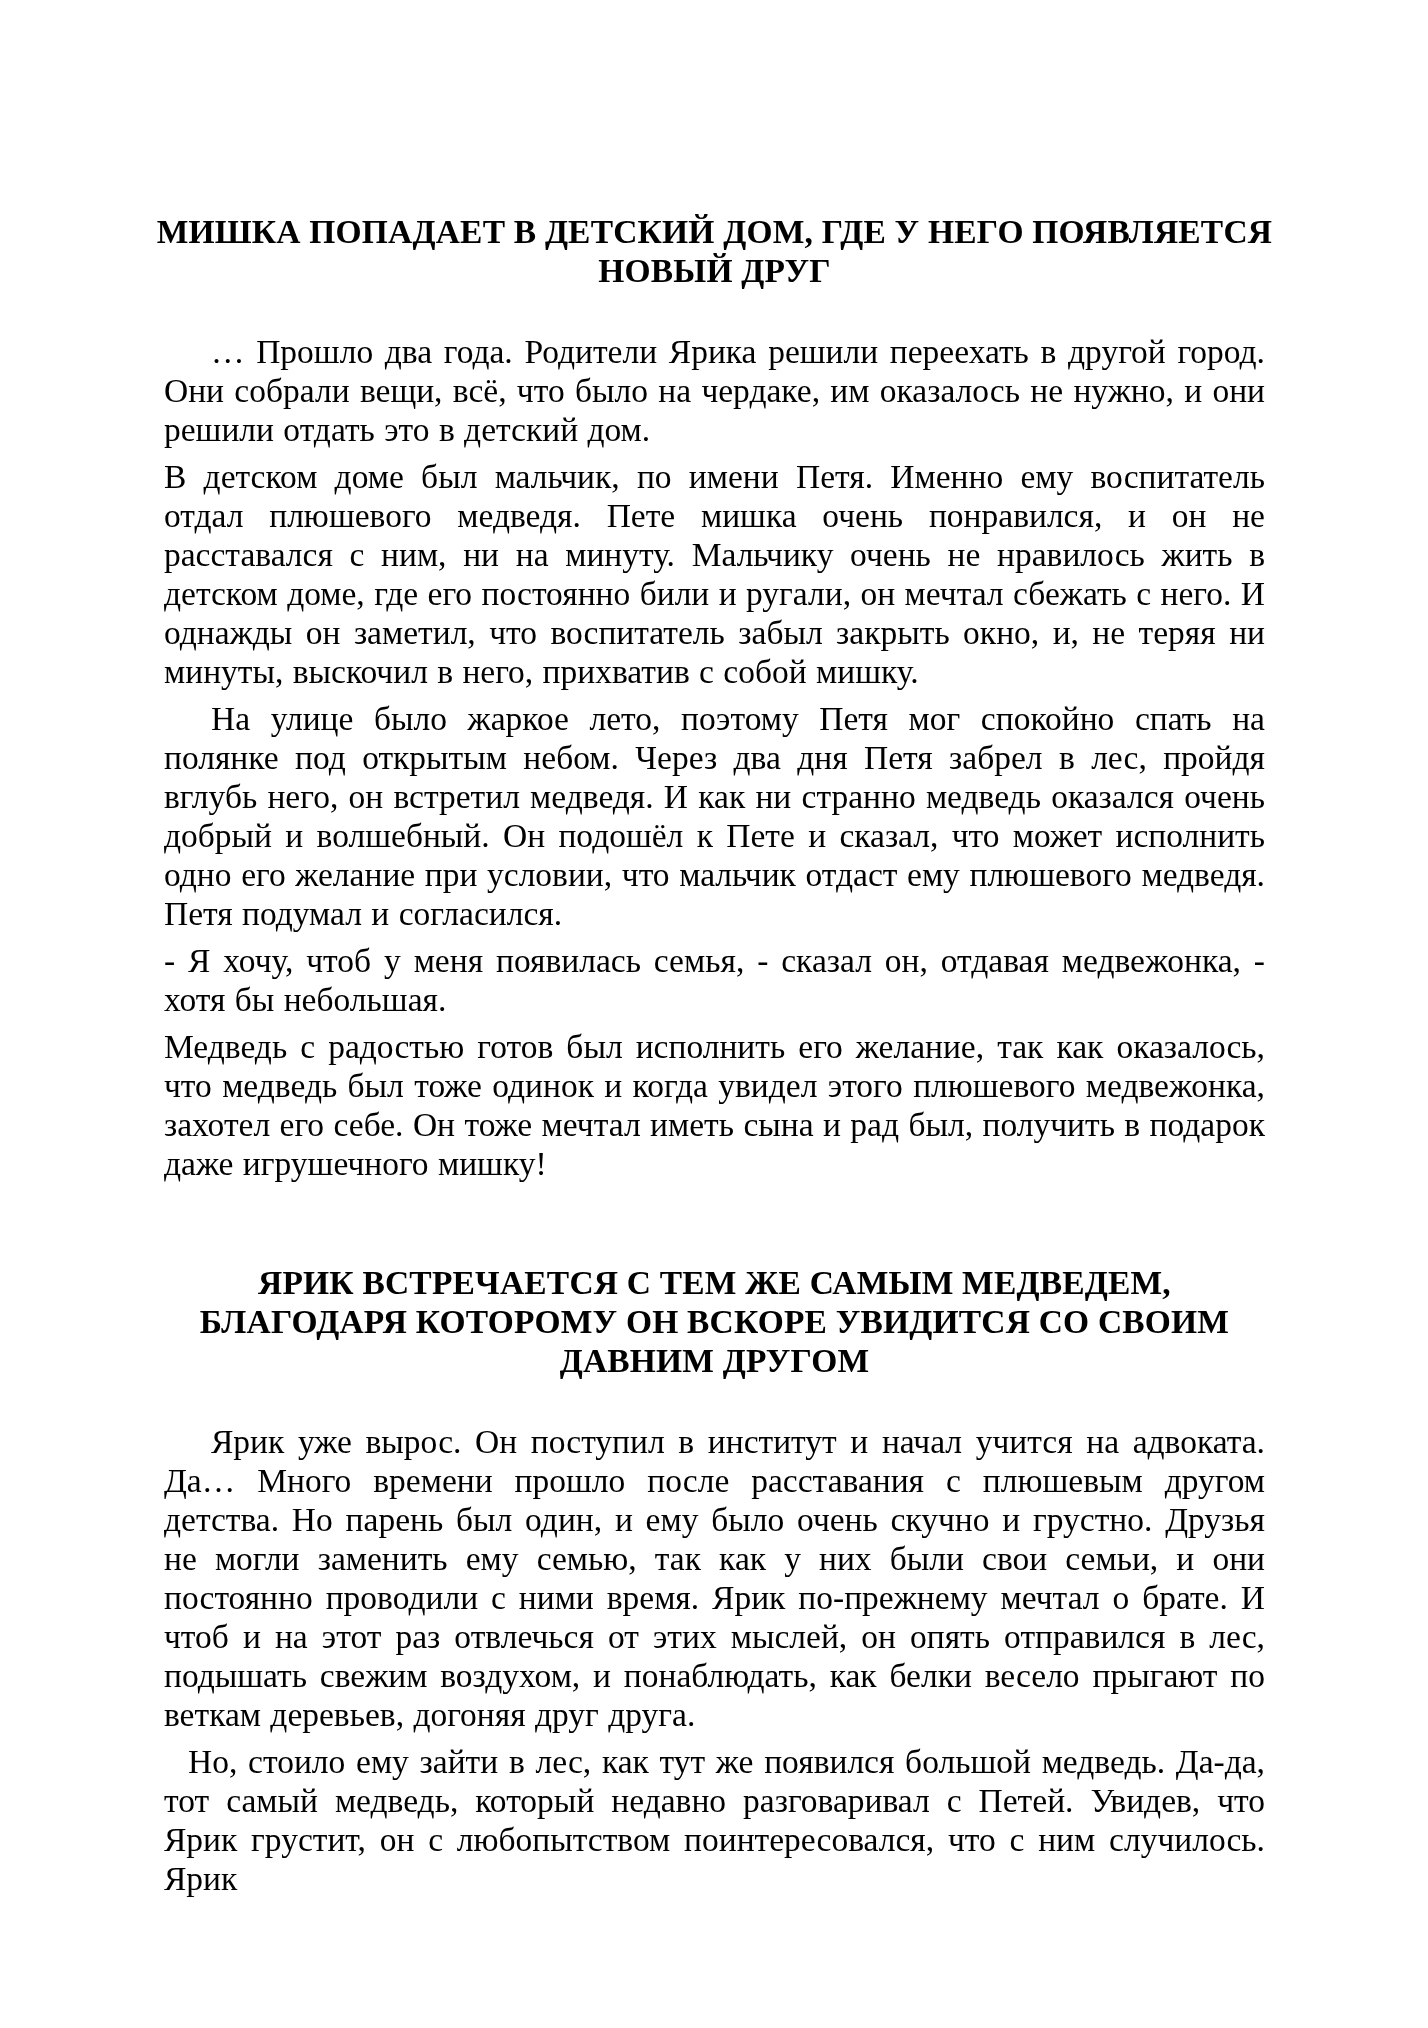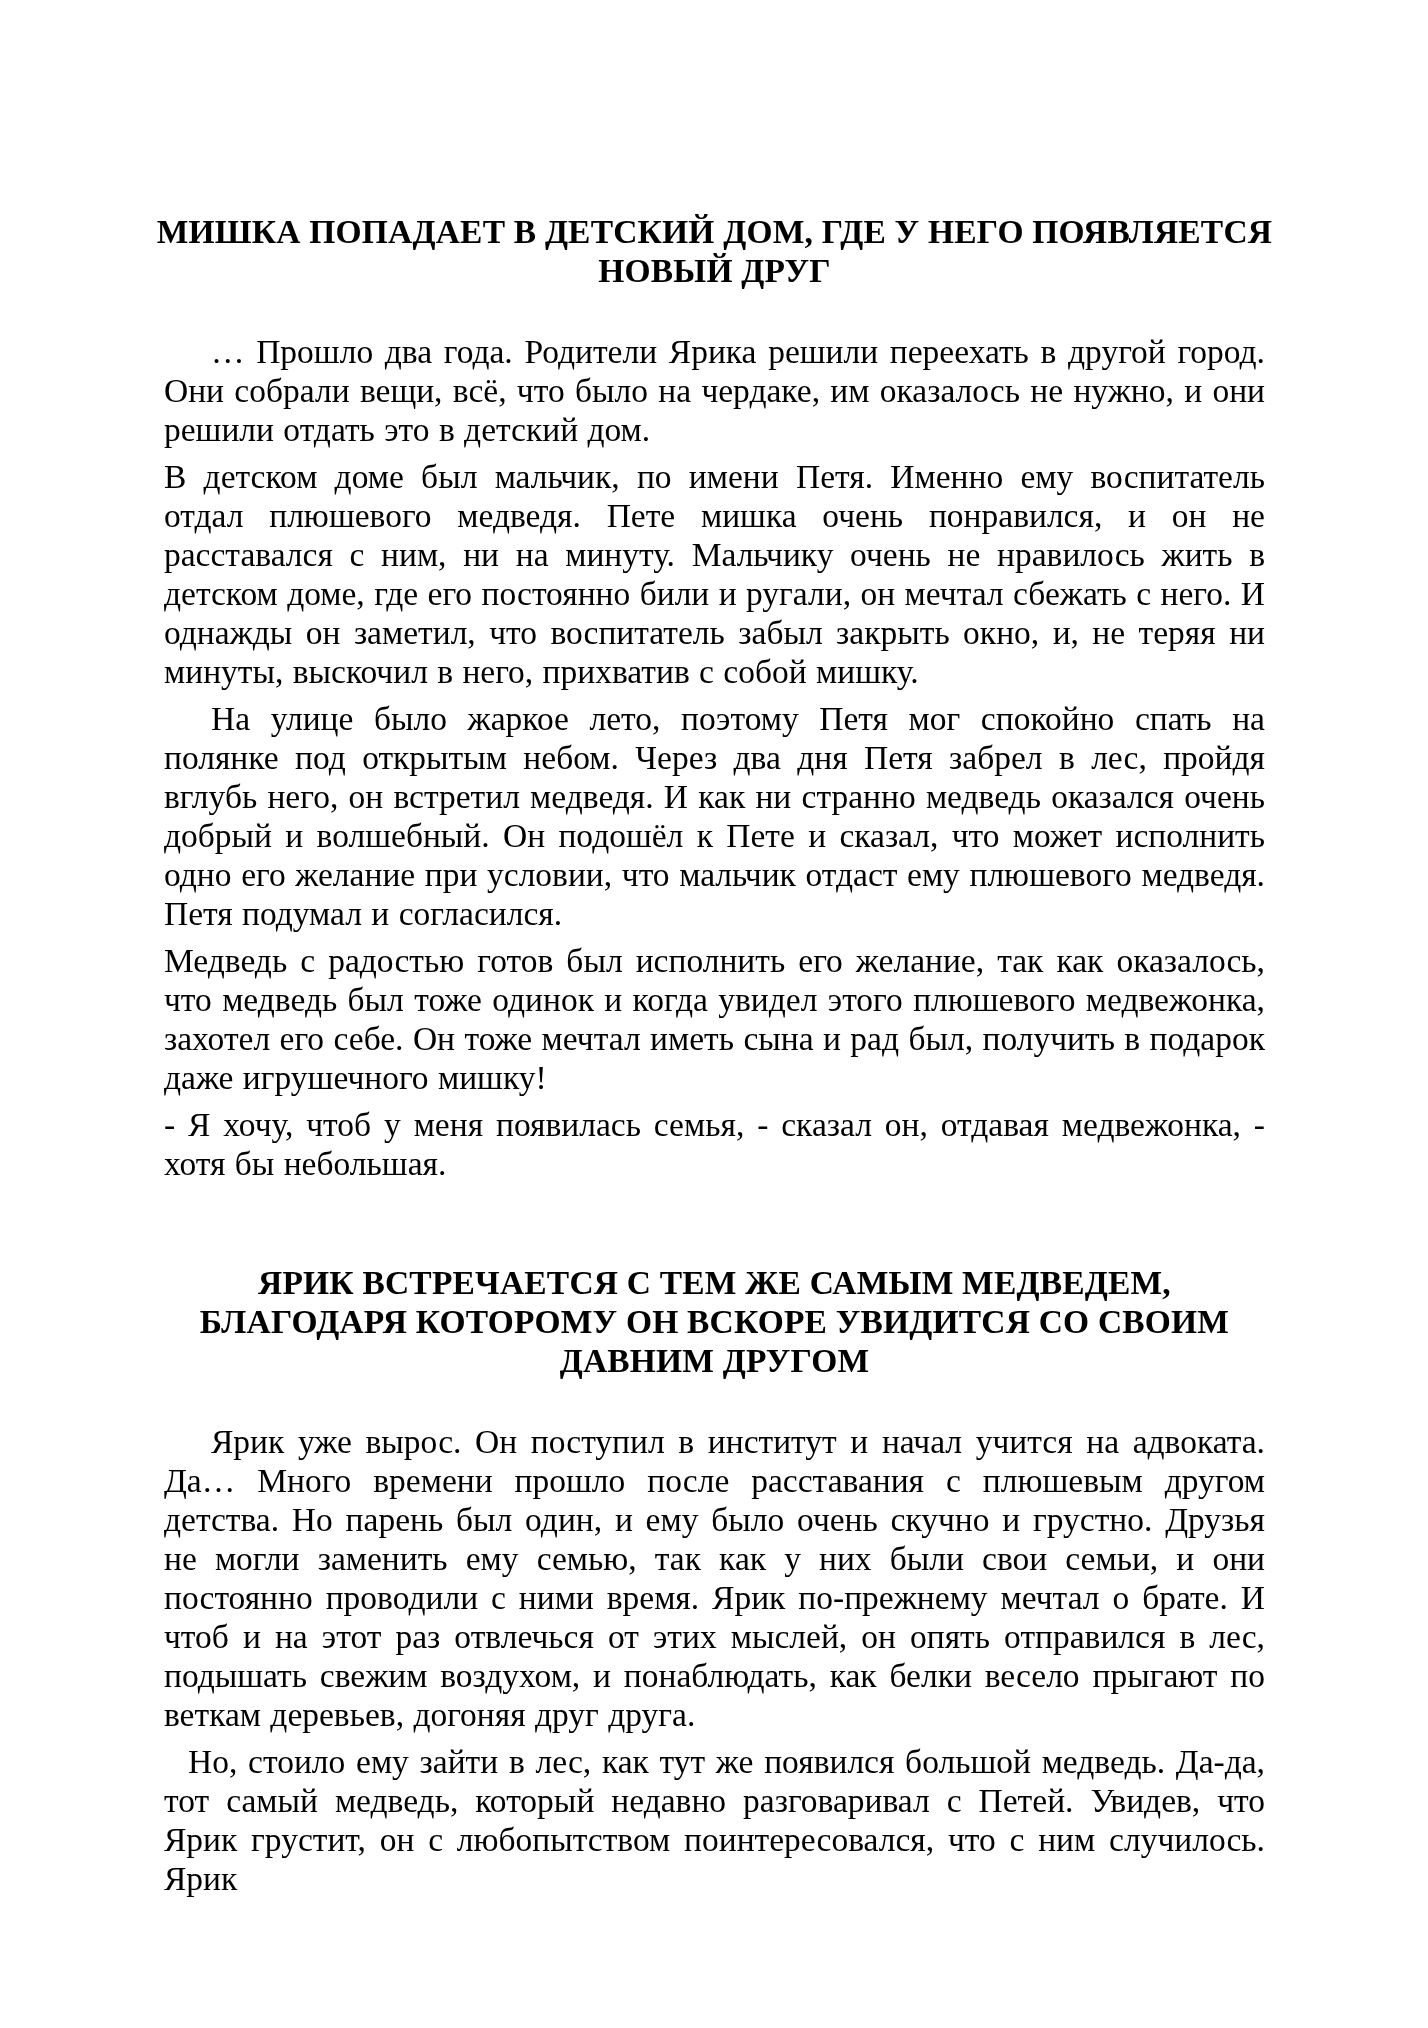--- a/index.html
+++ b/index.html
@@ -47,22 +47,22 @@
 <body>
 
 <div class="page">
 
   <h1 class="section-heading">МИШКА ПОПАДАЕТ В ДЕТСКИЙ ДОМ, ГДЕ У НЕГО ПОЯВЛЯЕТСЯ НОВЫЙ ДРУГ</h1>
 
   <div class="body-text">
     <p class="indent">… Прошло два года. Родители Ярика решили переехать в другой город. Они собрали вещи, всё, что было на чердаке, им оказалось не нужно, и они решили отдать это в детский дом.</p>
     <p>В детском доме был мальчик, по имени Петя. Именно ему воспитатель отдал плюшевого медведя. Пете мишка очень понравился, и он не расставался с ним, ни на минуту. Мальчику очень не нравилось жить в детском доме, где его постоянно били и ругали, он мечтал сбежать с него. И однажды он заметил, что воспитатель забыл закрыть окно, и, не теряя ни минуты, выскочил в него, прихватив с собой мишку.</p>
     <p class="indent">На улице было жаркое лето, поэтому Петя мог спокойно спать на полянке под открытым небом. Через два дня Петя забрел в лес, пройдя вглубь него, он встретил медведя. И как ни странно медведь оказался очень добрый и волшебный. Он подошёл к Пете и сказал, что может исполнить одно его желание при условии, что мальчик отдаст ему плюшевого медведя. Петя подумал и согласился.</p>
+    <p>- Я хочу, чтоб у меня появилась семья, - сказал он, отдавая медвежонка, - хотя бы небольшая.</p>
     <p>Медведь с радостью готов был исполнить его желание, так как оказалось, что медведь был тоже одинок и когда увидел этого плюшевого медвежонка, захотел его себе. Он тоже мечтал иметь сына и рад был, получить в подарок даже игрушечного мишку!</p>
-    <p>- Я хочу, чтоб у меня появилась семья, - сказал он, отдавая медвежонка, - хотя бы небольшая.</p>
   </div>
 
   <h1 class="section-heading second">ЯРИК ВСТРЕЧАЕТСЯ С ТЕМ ЖЕ САМЫМ МЕДВЕДЕМ, БЛАГОДАРЯ КОТОРОМУ ОН ВСКОРЕ УВИДИТСЯ СО СВОИМ ДАВНИМ ДРУГОМ</h1>
 
   <div class="body-text">
     <p class="indent">Ярик уже вырос. Он поступил в институт и начал учится на адвоката. Да… Много времени прошло после расставания с плюшевым другом детства. Но парень был один, и ему было очень скучно и грустно. Друзья не могли заменить ему семью, так как у них были свои семьи, и они постоянно проводили с ними время. Ярик по-прежнему мечтал о брате. И чтоб и на этот раз отвлечься от этих мыслей, он опять отправился в лес, подышать свежим воздухом, и понаблюдать, как белки весело прыгают по веткам деревьев, догоняя друг друга.</p>
     <p class="indent-sm">Но, стоило ему зайти в лес, как тут же появился большой медведь. Да-да, тот самый медведь, который недавно разговаривал с Петей. Увидев, что Ярик грустит, он с любопытством поинтересовался, что с ним случилось. Ярик</p>
   </div>
 
 </div>

